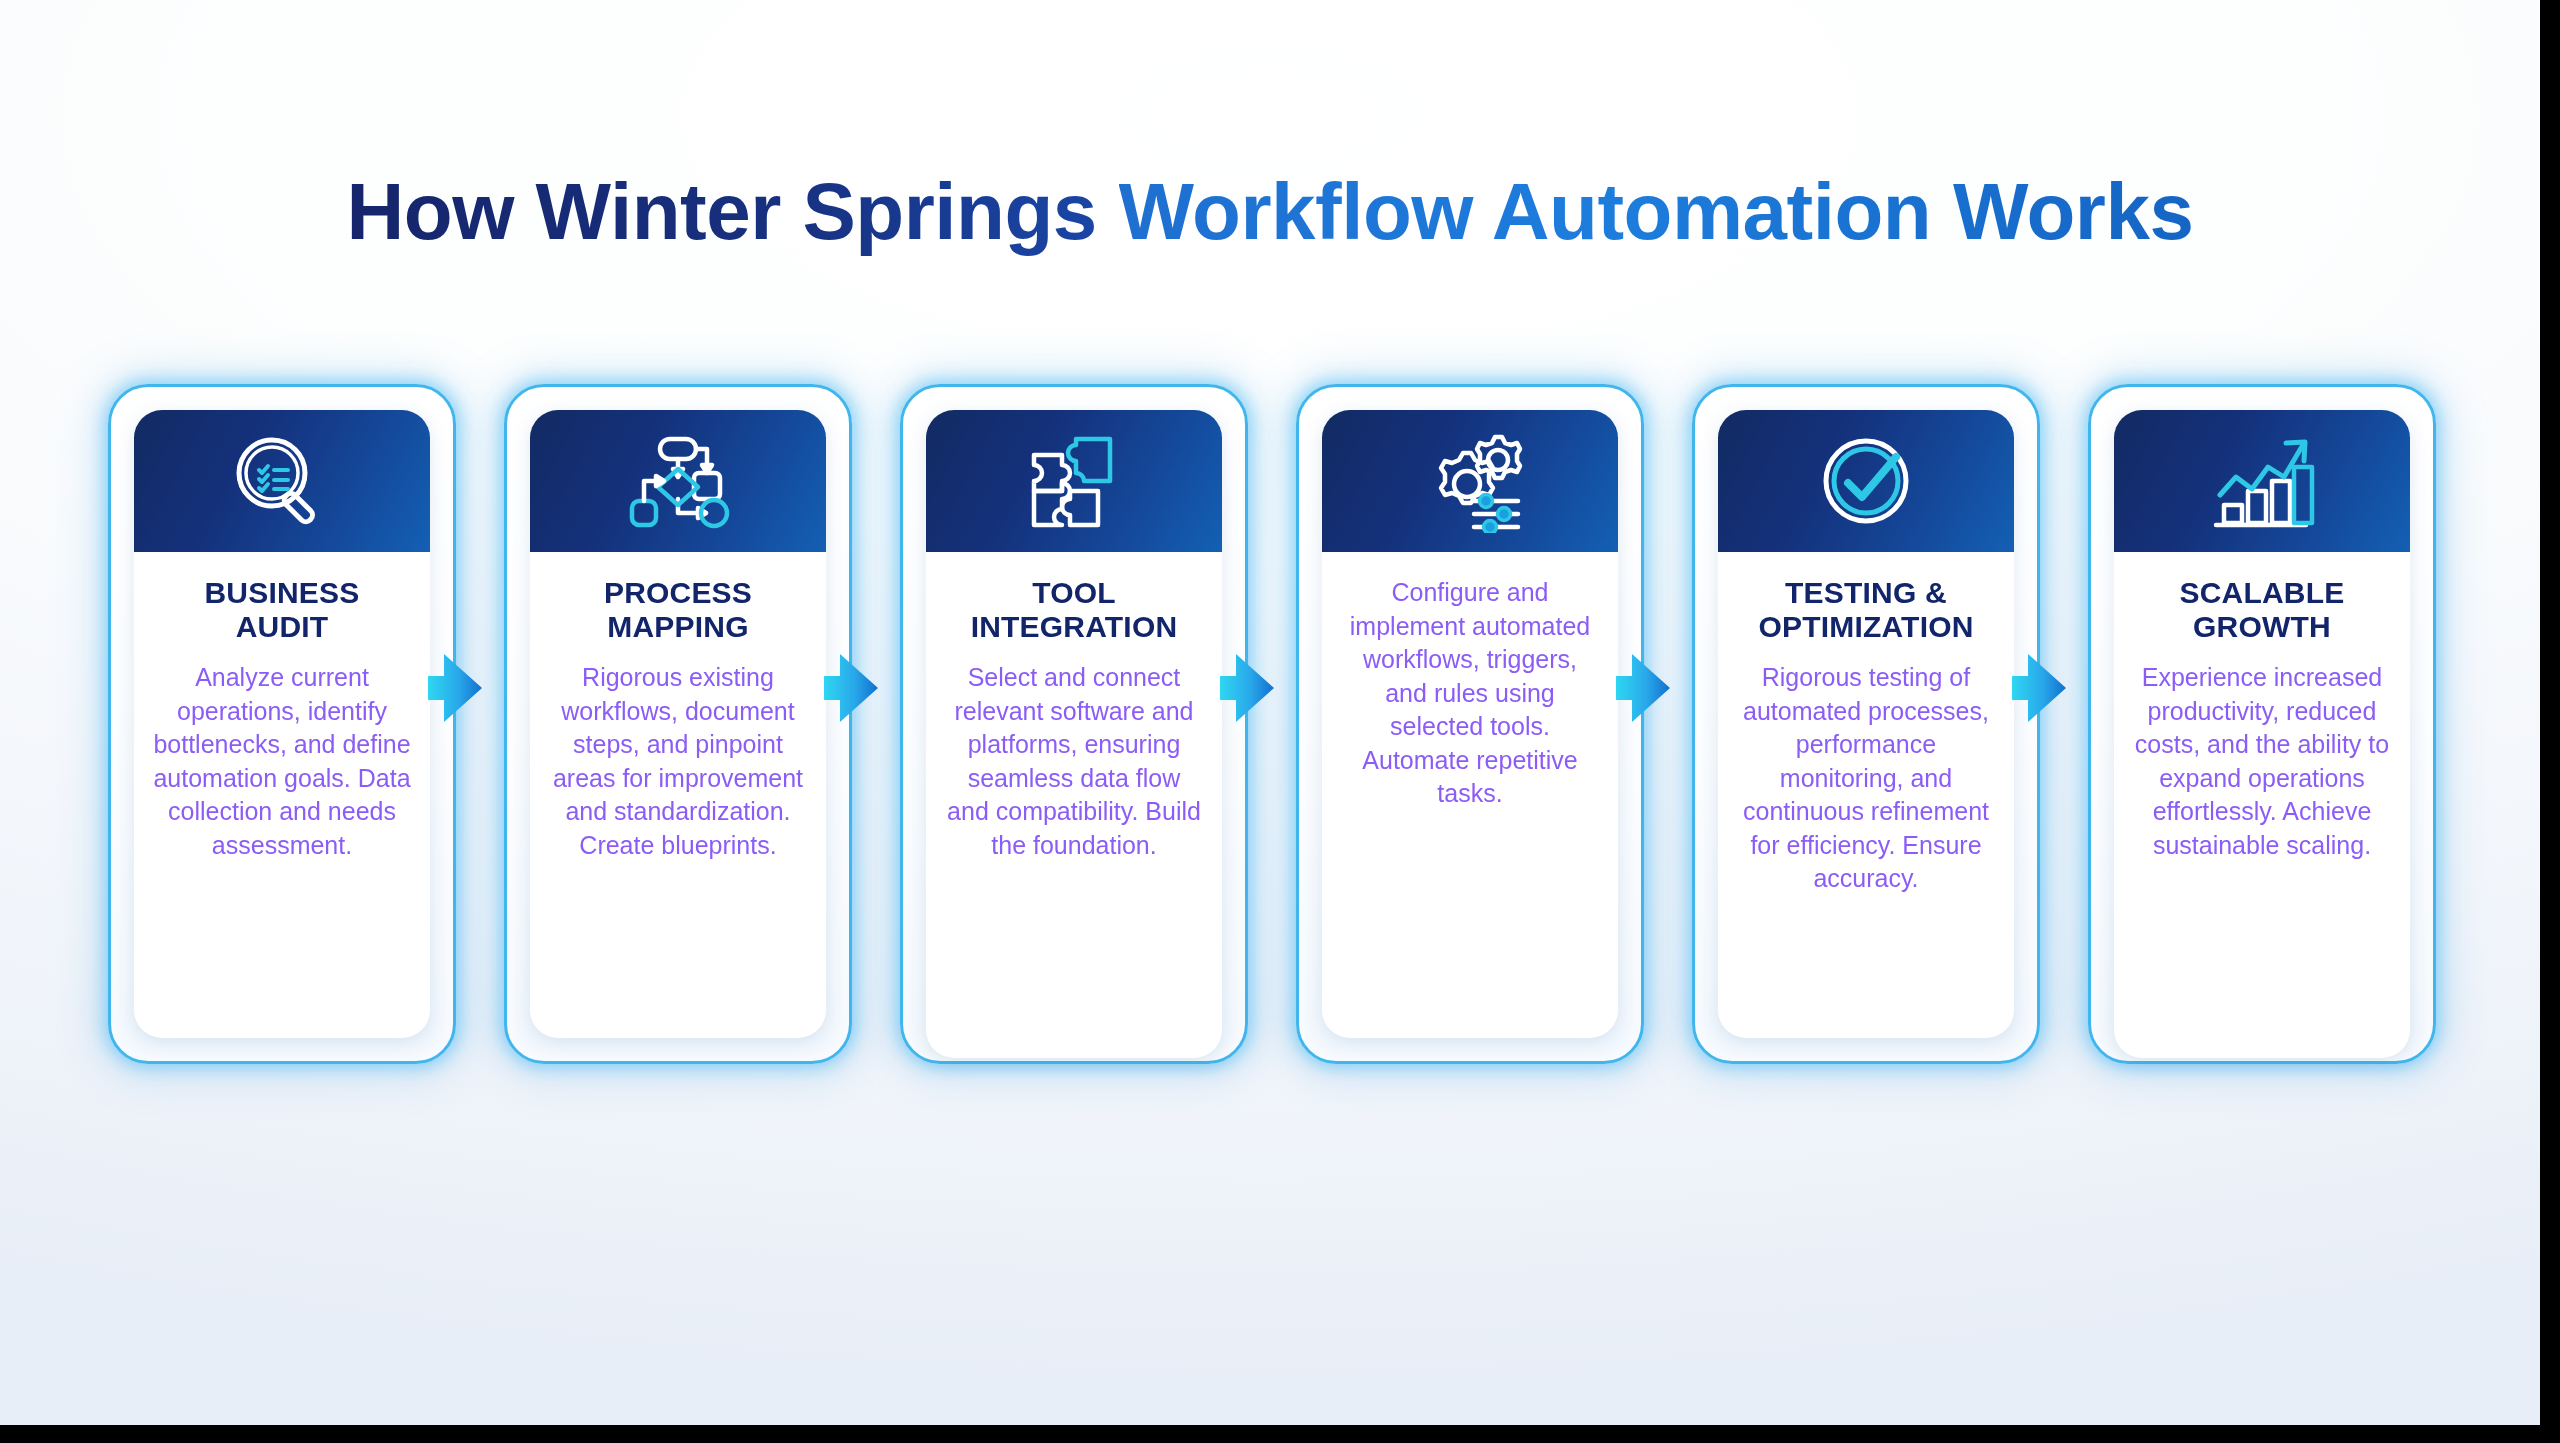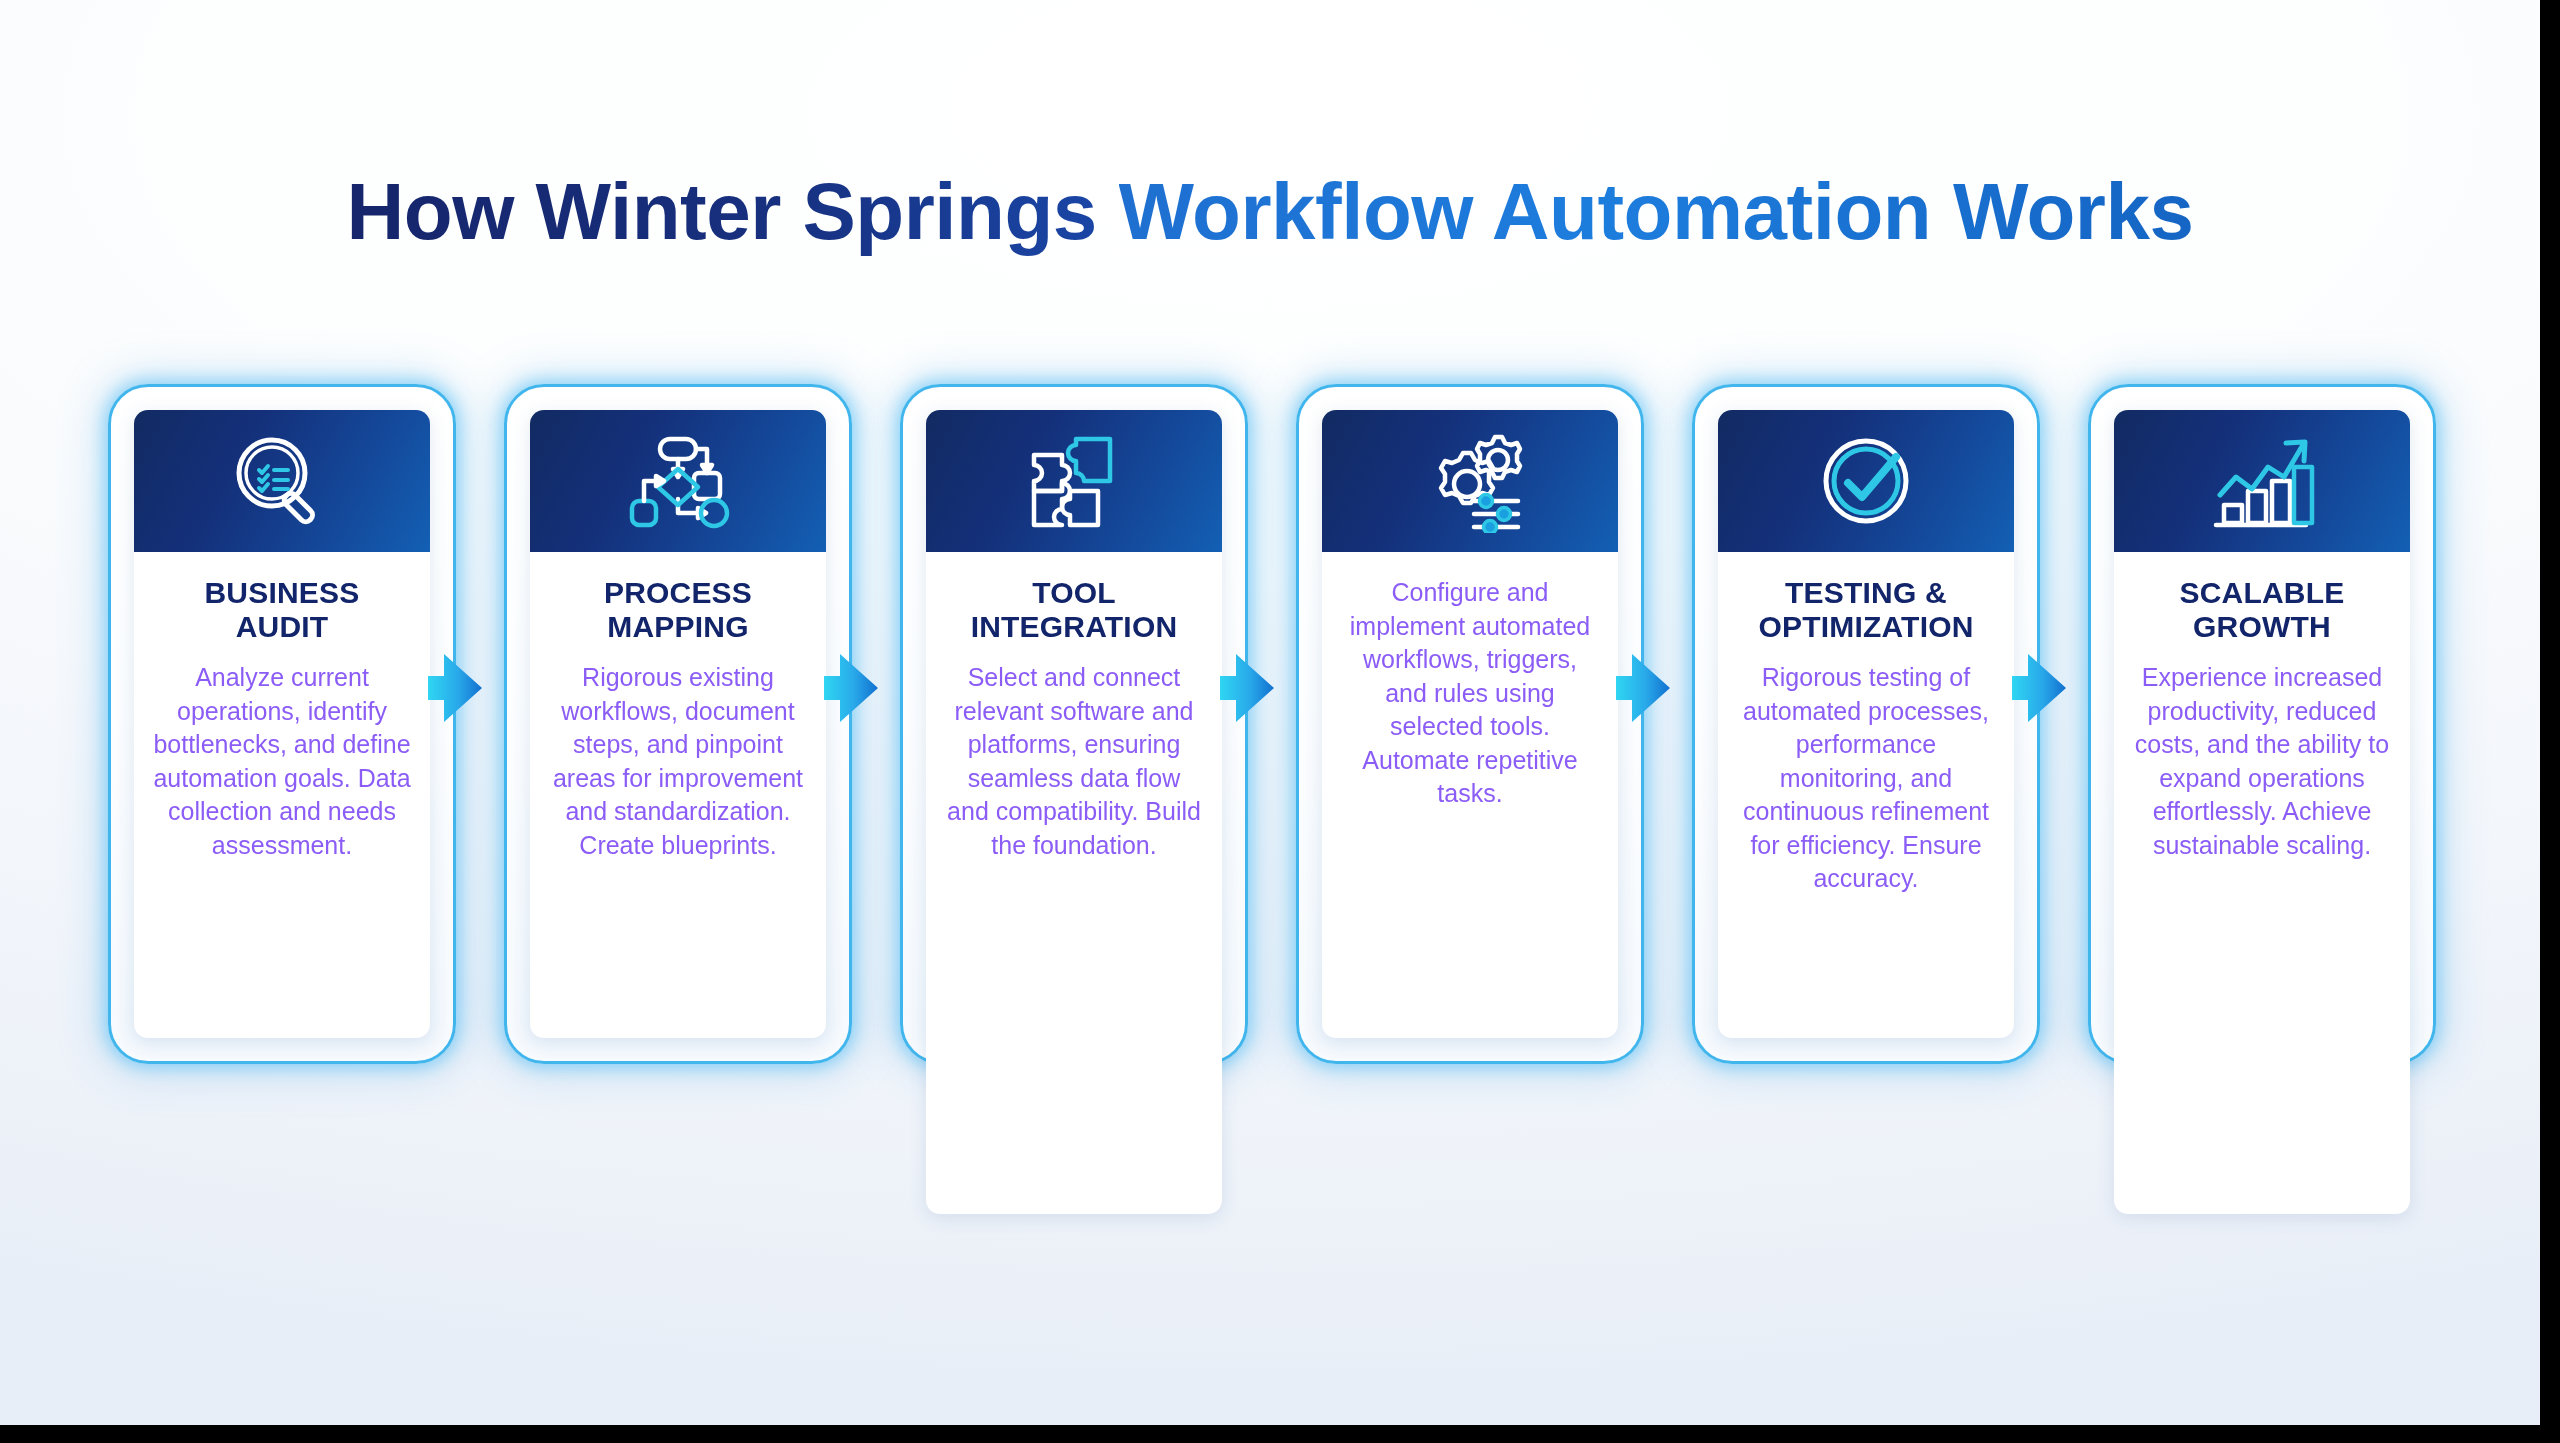--- a/index.html
+++ b/index.html
@@ -101,30 +101,30 @@
     box-sizing: border-box;
   }
 
   
   .card {
     position: absolute;
     left: 26px;
     top: 26px;
     width: 296px;
     height: 628px;
-    border-radius: 14px;
+    border-radius: 28px;
     background: #ffffff;
     box-shadow: 0 4px 18px rgba(40, 90, 150, 0.13);
     overflow: hidden;
     display: flex;
     flex-direction: column;
     box-sizing: border-box;
   }
   .step:nth-child(3) .card,
-  .step:nth-child(6) .card { height: 804px; }
+  .step:nth-child(6) .card { height: 648px; }
 
   .card-head {
     height: 142px;
     flex: 0 0 142px;
     background: linear-gradient(118deg, #122b63 0%, #14307a 35%, #14499b 72%, #1360b4 100%);
     display: flex;
     align-items: center;
     justify-content: center;
   }
   .card-head svg { display: block; }

